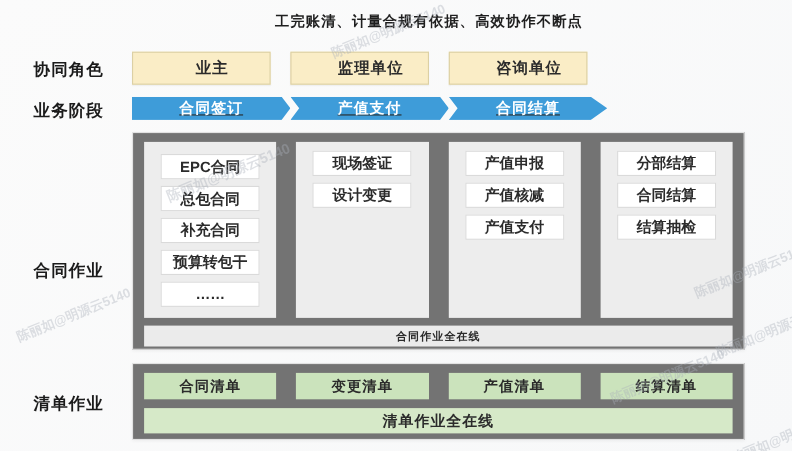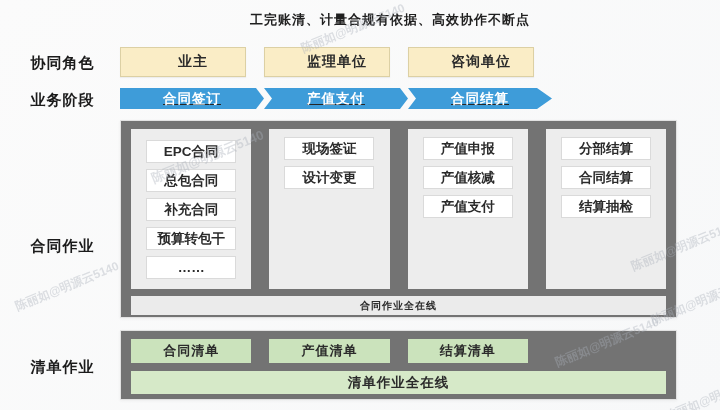--- a/index.html
+++ b/index.html
@@ -142,20 +142,21 @@
         <div class="wbox">合同结算</div>
         <div class="wbox">结算抽检</div>
       </div>
     </div>
     <div class="banner-gray">合同作业全在线</div>
   </div>
 
   <div class="panel panel-checklist">
     <div class="col-grid">
       <div class="green-box">合同清单</div>
+      <div class="green-box">变更清单</div>
       <div class="green-box">产值清单</div>
       <div class="green-box">结算清单</div>
     </div>
     <div class="banner-green">清单作业全在线</div>
   </div>
 
   <div class="watermark" style="left:298px;top:20px;">陈丽如@明源云5140</div>
   <div class="watermark" style="left:148px;top:148px;font-size:13px;">陈丽如@明源云5140</div>
   <div class="watermark" style="left:628px;top:238px;">陈丽如@明源云5140</div>
   <div class="watermark" style="left:648px;top:292px;">陈丽如@明源云5140</div>

